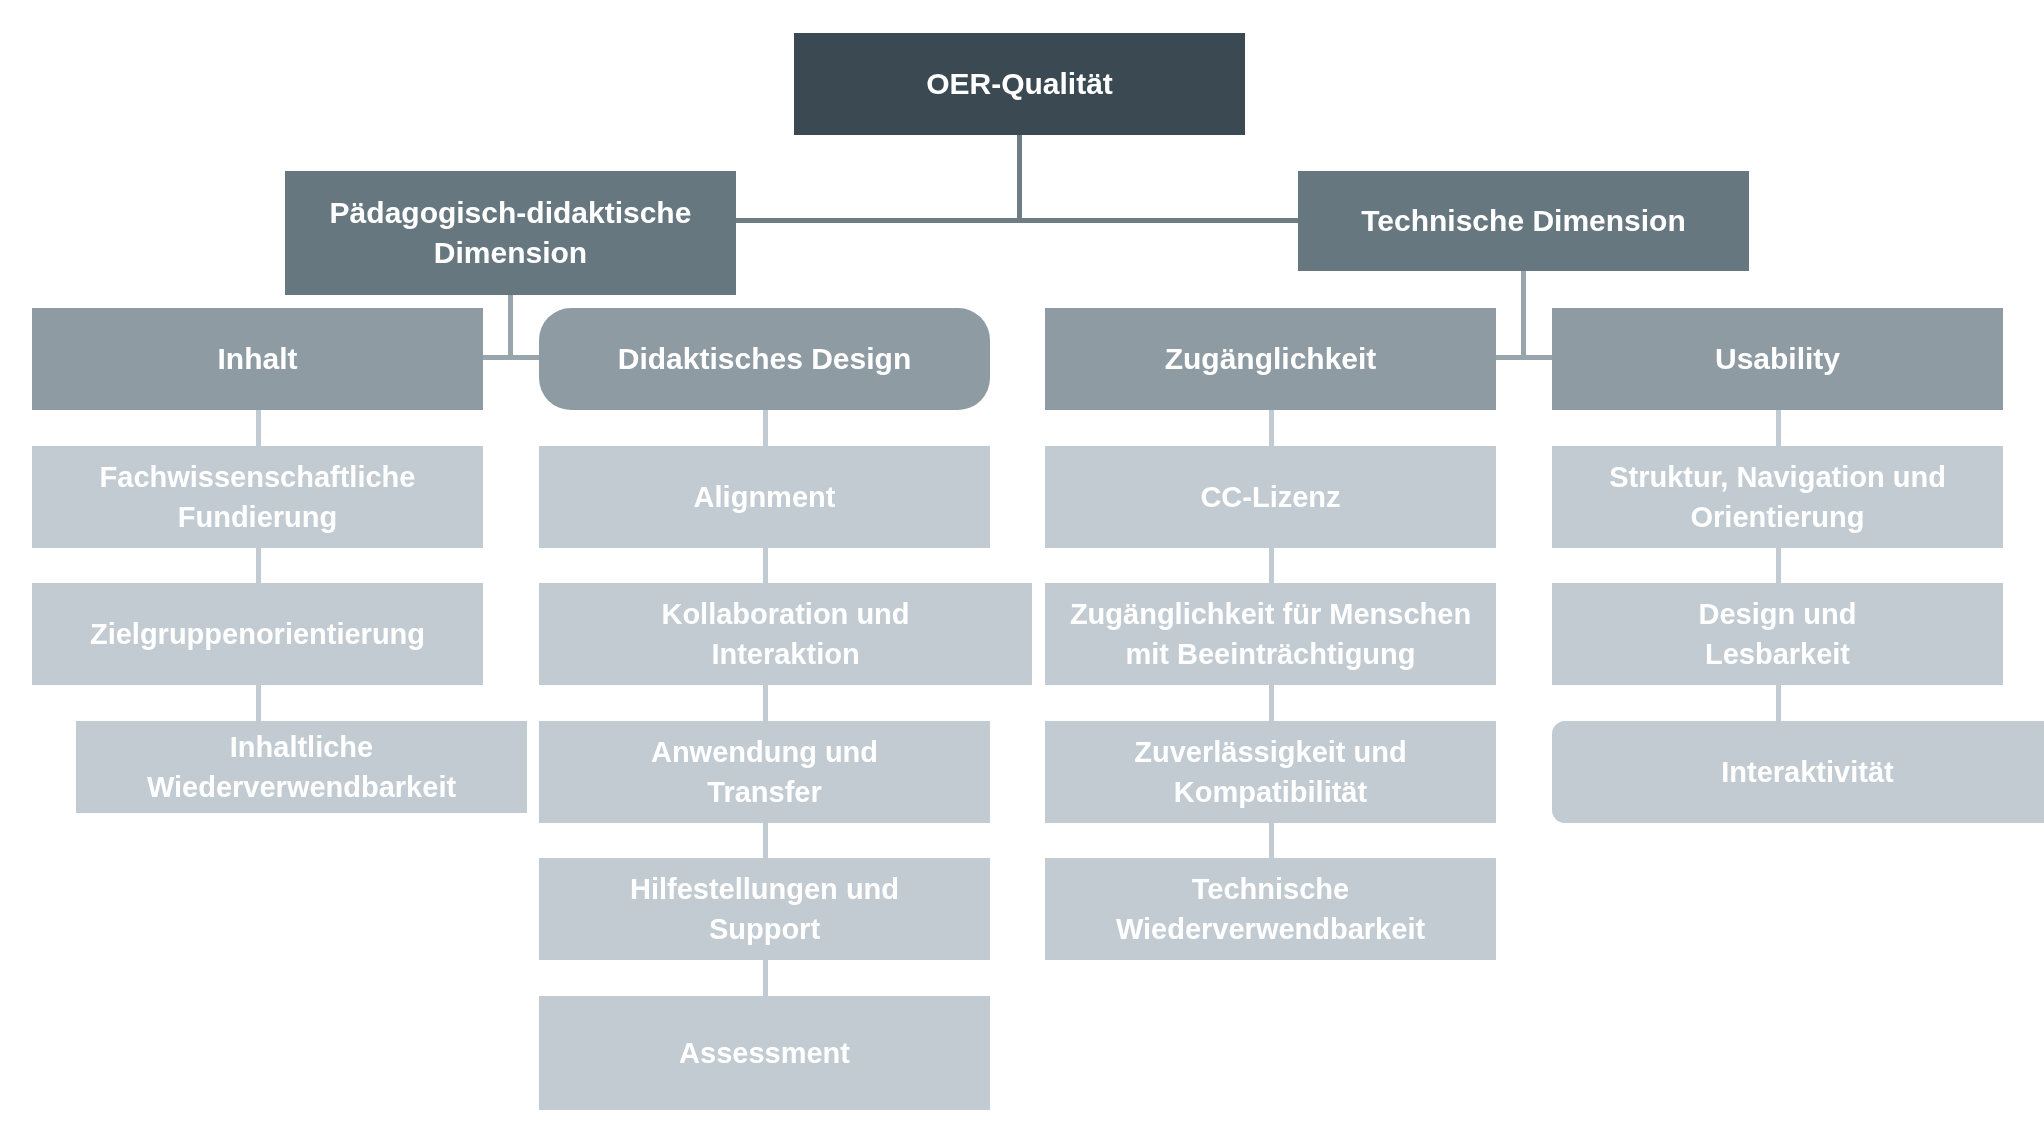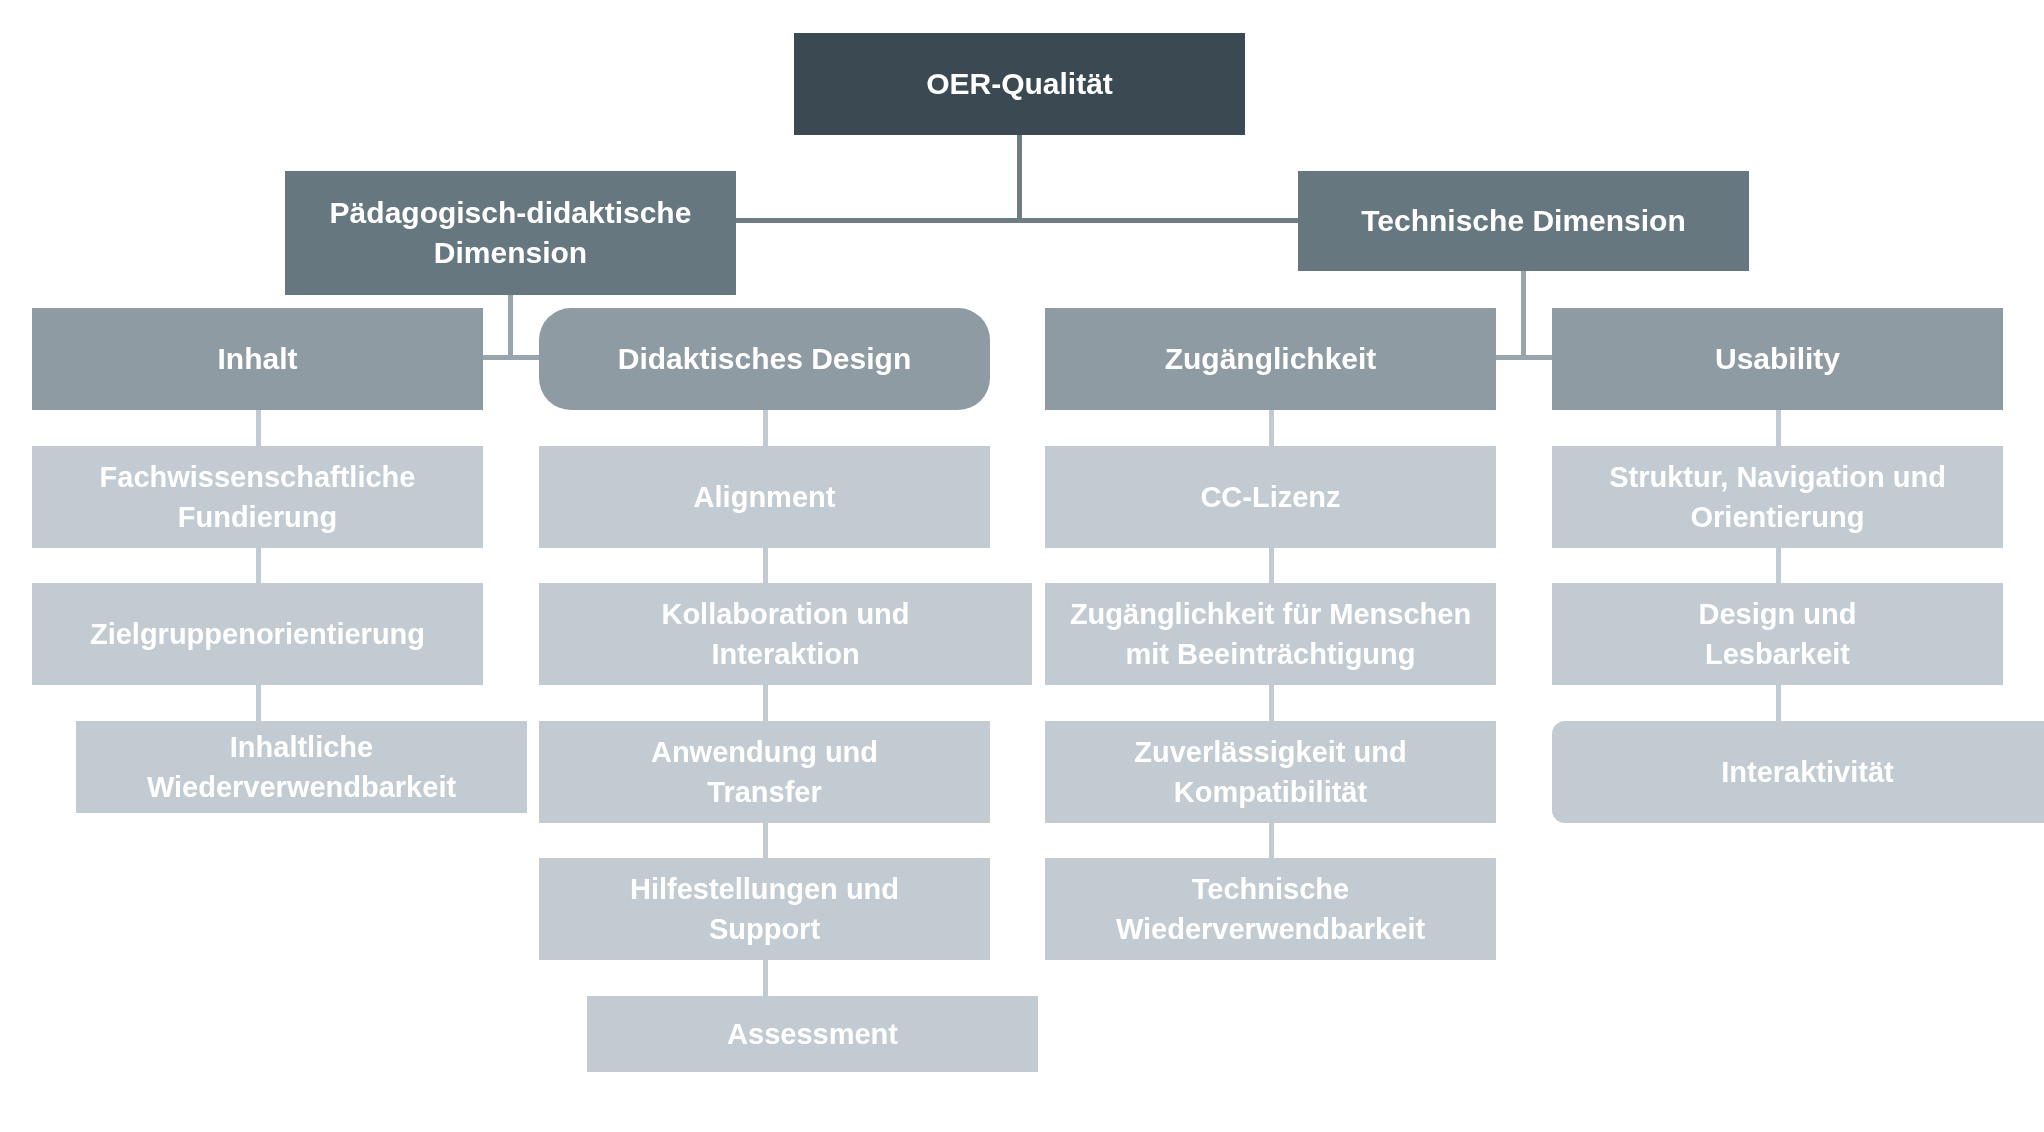--- a/index.html
+++ b/index.html
@@ -75,21 +75,21 @@
       <div class="box l4" style="left: 32px; top: 721px; width: 451px; height: 92px; margin-left: 44px;"><span>Inhaltliche
 Wiederverwendbarkeit</span></div>
       <div class="box l3" style="left: 539px; top: 308px; width: 451px; height: 102px; border-radius: 32px;"><span>Didaktisches Design</span></div>
       <div class="box l4" style="left: 539px; top: 446px; width: 451px; height: 102px;"><span>Alignment</span></div>
       <div class="box l4" style="left: 539px; top: 583px; width: 493px; height: 102px;"><span>Kollaboration und
 Interaktion</span></div>
       <div class="box l4" style="left: 539px; top: 721px; width: 451px; height: 102px;"><span>Anwendung und
 Transfer</span></div>
       <div class="box l4" style="left: 539px; top: 858px; width: 451px; height: 102px;"><span>Hilfestellungen und
 Support</span></div>
-      <div class="box l4" style="left: 539px; top: 996px; width: 451px; height: 76px; margin-left: 48px;"><span>Assessment</span></div>
+      <div class="box l4" style="left: 539px; top: 996px; width: 451px; height: 114px;"><span>Assessment</span></div>
       <div class="box l3" style="left: 1045px; top: 308px; width: 451px; height: 102px;"><span>Zugänglichkeit</span></div>
       <div class="box l4" style="left: 1045px; top: 446px; width: 451px; height: 102px;"><span>CC-Lizenz</span></div>
       <div class="box l4" style="left: 1045px; top: 583px; width: 451px; height: 102px;"><span>Zugänglichkeit für Menschen
 mit Beeinträchtigung</span></div>
       <div class="box l4" style="left: 1045px; top: 721px; width: 451px; height: 102px;"><span>Zuverlässigkeit und
 Kompatibilität</span></div>
       <div class="box l4" style="left: 1045px; top: 858px; width: 451px; height: 102px;"><span>Technische
 Wiederverwendbarkeit</span></div>
       <div class="box l3" style="left: 1552px; top: 308px; width: 451px; height: 102px;"><span>Usability</span></div>
       <div class="box l4" style="left: 1552px; top: 446px; width: 451px; height: 102px;"><span>Struktur, Navigation und

